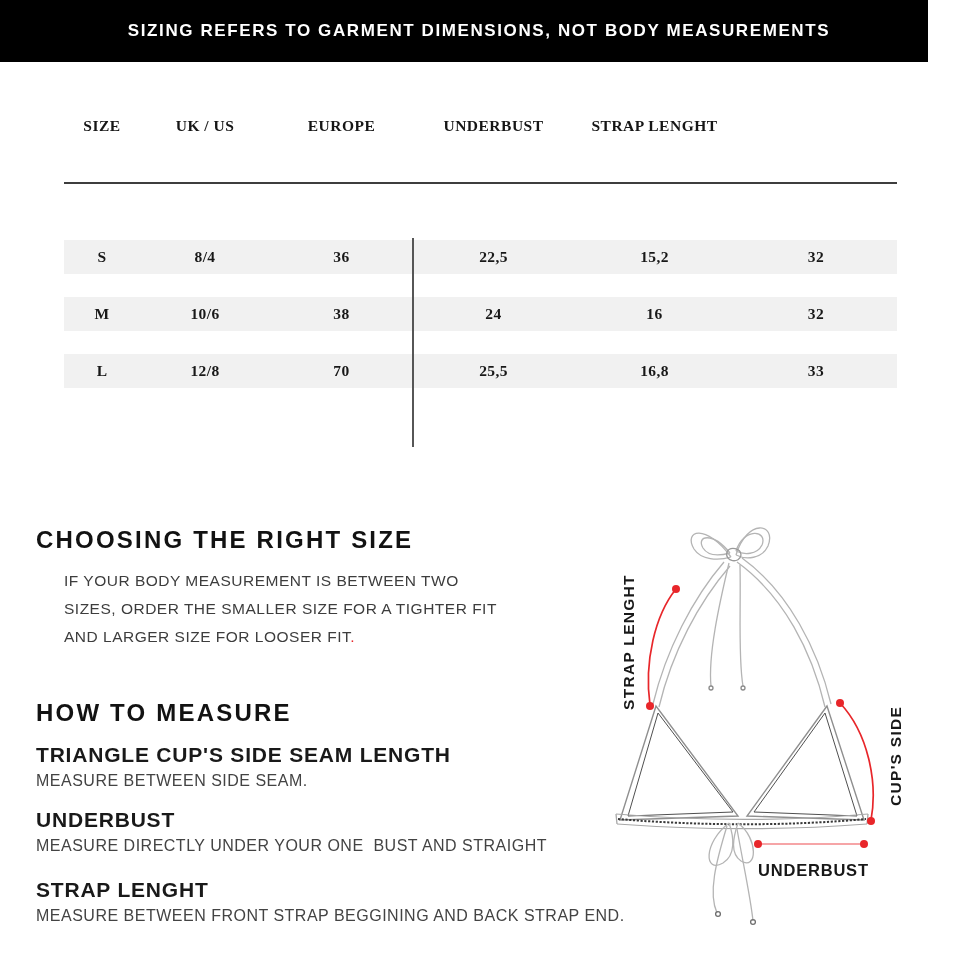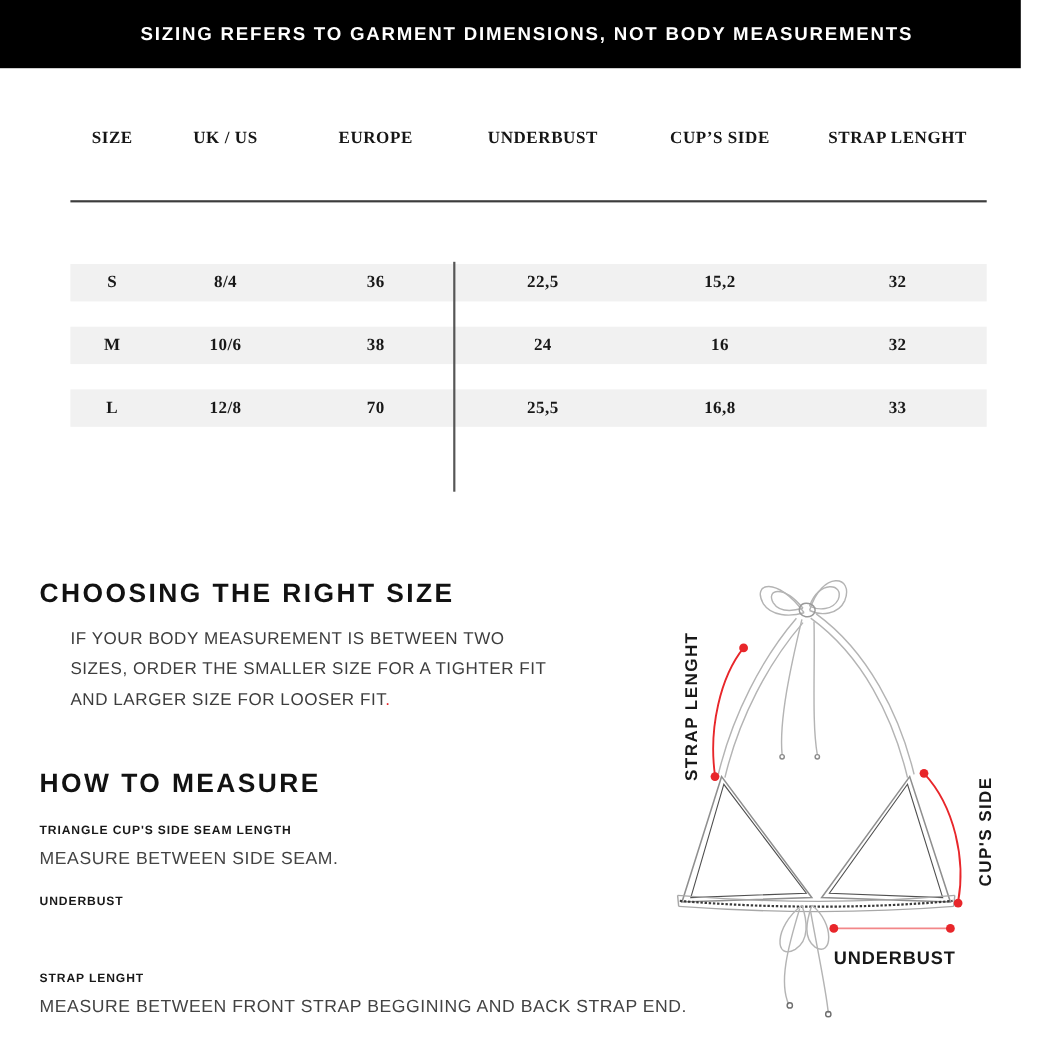--- a/index.html
+++ b/index.html
@@ -39,21 +39,21 @@
   .sec-title{
     position:absolute;left:36px;font-size:24px;font-weight:bold;letter-spacing:2.2px;color:#121212;white-space:nowrap;
   }
   .para{
     position:absolute;left:36px;top:567px;font-size:15.5px;letter-spacing:.5px;color:#3d3d3d;line-height:28px;
   }
   .para .line{white-space:pre;margin-left:28px;}
   .red{color:#e8262a;}
   .measure-item{position:absolute;left:36px;}
   .measure-item .head{
-    font-size:11px;font-weight:bold;letter-spacing:.8px;color:#191919;line-height:26px;white-space:pre;
+    font-size:21px;font-weight:bold;letter-spacing:.8px;color:#191919;line-height:26px;white-space:pre;
   }
   .measure-item .desc{
     font-size:16px;letter-spacing:.5px;color:#434343;line-height:26px;white-space:pre;
   }
   
   .diagram{position:absolute;left:580px;top:515px;width:378px;height:451px;}
   .diagram text{
     font-family:"Liberation Sans",sans-serif;font-weight:bold;fill:#181818;
   }
   .rot-label{font-size:15.5px;letter-spacing:1.3px;}
@@ -66,21 +66,20 @@
 
   <div class="banner">
     <span>SIZING REFERS TO GARMENT DIMENSIONS, NOT BODY MEASUREMENTS</span>
   </div>
 
   <div class="thead">
     <div>SIZE</div>
     <div>UK / US</div>
     <div>EUROPE</div>
     <div>UNDERBUST</div>
-    <div>CUP’S SIDE</div>
     <div>STRAP LENGHT</div>
   </div>
   <div class="head-rule"></div>
 
   <div class="tbody">
     <div class="trow">
       <div>S</div>
       <div>8/4</div>
       <div>36</div>
       <div>22,5</div>
@@ -114,20 +113,21 @@
   </div>
 
   <div class="sec-title" style="top:699px;">HOW TO MEASURE</div>
 
   <div class="measure-item" style="top:742px;">
     <div class="head">TRIANGLE CUP'S SIDE SEAM LENGTH</div>
     <div class="desc">MEASURE BETWEEN SIDE SEAM.</div>
   </div>
   <div class="measure-item" style="top:807px;">
     <div class="head">UNDERBUST</div>
+    <div class="desc">MEASURE DIRECTLY UNDER YOUR ONE  BUST AND STRAIGHT</div>
   </div>
   <div class="measure-item" style="top:877px;">
     <div class="head">STRAP LENGHT</div>
     <div class="desc">MEASURE BETWEEN FRONT STRAP BEGGINING AND BACK STRAP END.</div>
   </div>
 
   <svg class="diagram" viewBox="580 515 378 451">
 
     <g fill="none" stroke="#b4b4b4" stroke-width="1.3">
 

